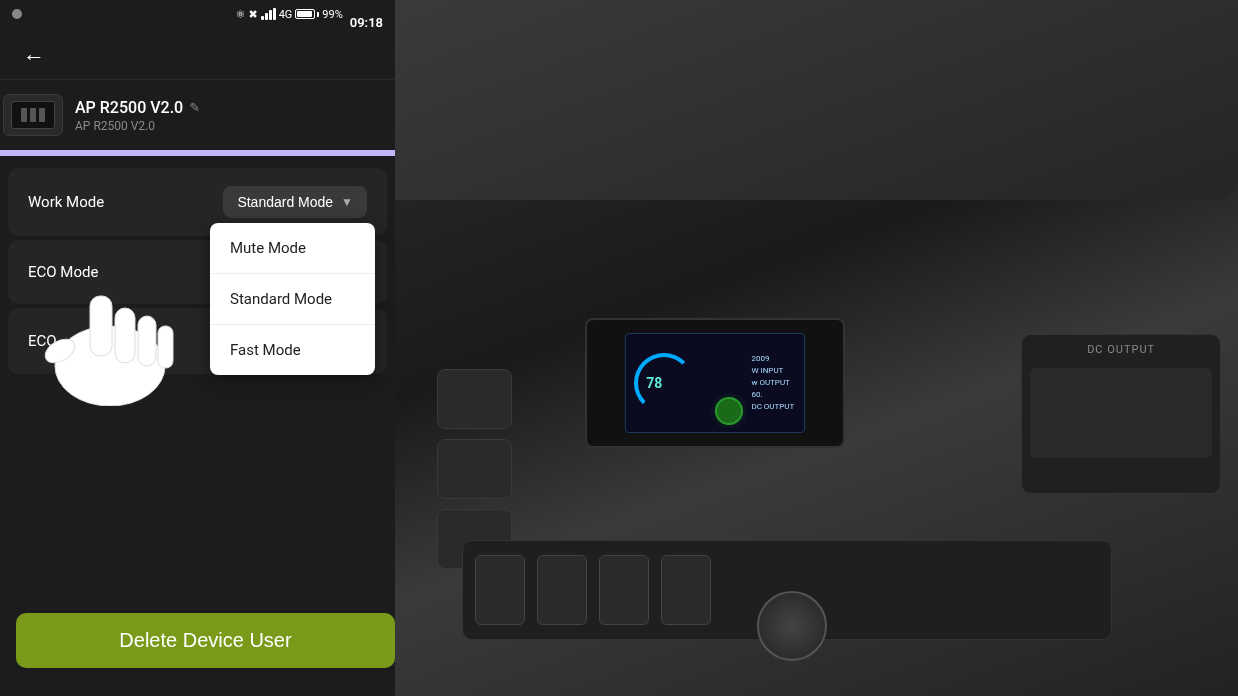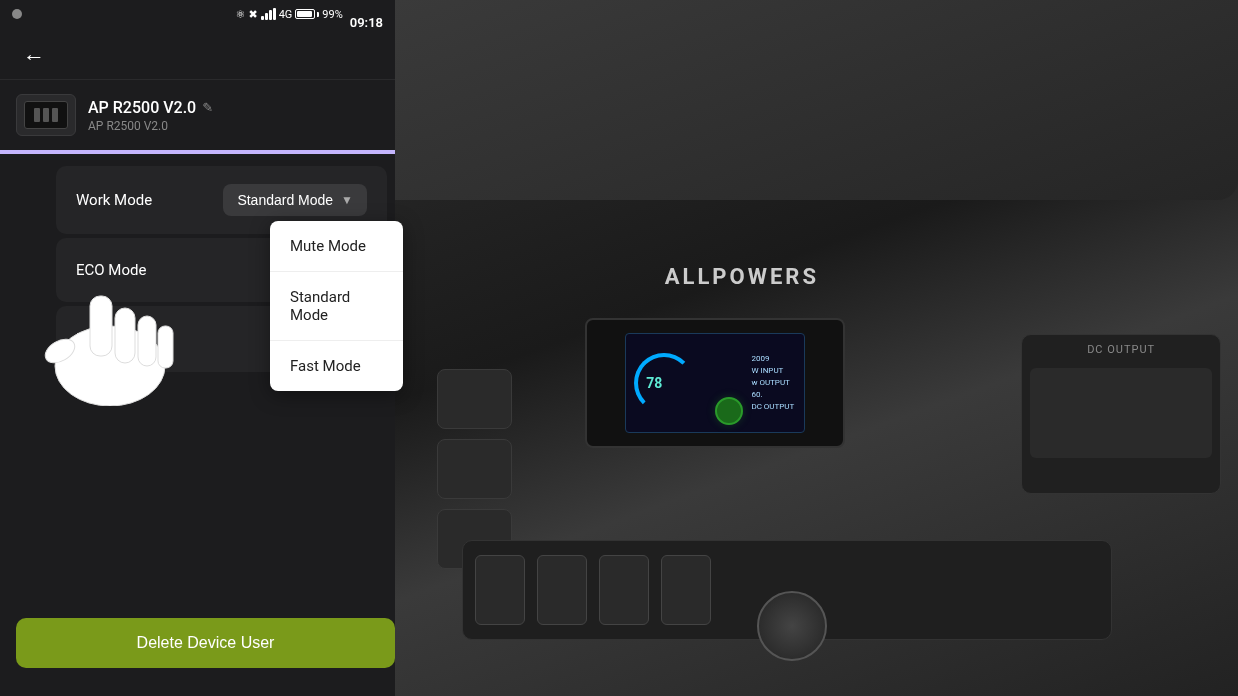--- a/index.html
+++ b/index.html
@@ -166,23 +166,23 @@
       text-align: center;
       color: #fff;
       font-size: 18px;
       font-weight: 500;
     }
 
     
     .device-info-row {
       display: flex;
       align-items: center;
-      padding: 14px 16px;
+      padding: 14px 3px;
       background: #1c1c1e;
-      border-bottom: 4px solid #c4b5fd;
+      border-bottom: 6px solid #c4b5fd;
     }
 
     .device-icon {
       width: 60px;
       height: 42px;
       background: #2a2a2c;
       border-radius: 6px;
       display: flex;
       align-items: center;
       justify-content: center;
@@ -236,21 +236,20 @@
       color: #888;
       font-size: 12px;
       margin-top: 2px;
     }
 
     
     .settings-list {
       flex: 1;
       padding: 8px 0;
       position: relative;
-      margin-left: 48px;
     }
 
     .setting-row {
       display: flex;
       align-items: center;
       justify-content: space-between;
       padding: 18px 20px;
       background: #252527;
       margin: 4px 8px;
       border-radius: 10px;
@@ -298,22 +297,22 @@
       height: 22px;
       background: #fff;
       border-radius: 50%;
       box-shadow: 0 1px 3px rgba(0,0,0,0.3);
     }
 
     
     .dropdown-menu {
       position: absolute;
       top: 55px;
-      left: 214px;
-      width: 133px;
+      left: 202px;
+      width: 165px;
       background: #fff;
       border-radius: 8px;
       box-shadow: 0 4px 20px rgba(0,0,0,0.4);
       z-index: 100;
       overflow: hidden;
     }
 
     .dropdown-item {
       padding: 16px 20px;
       font-size: 15px;
@@ -327,21 +326,21 @@
     }
 
     
     .delete-btn {
       margin: 12px 8px;
       padding: 16px;
       background: #7a9a1a;
       border: none;
       border-radius: 10px;
       color: #fff;
-      font-size: 16px;
+      font-size: 20px;
       font-weight: 500;
       cursor: pointer;
       text-align: center;
     }
 
     
     .hand-cursor {
       position: absolute;
       bottom: 290px;
       left: 30px;
@@ -399,21 +398,20 @@
     }
   </style>
 </head>
 <body>
 
 <div class="bg-photo">
   <div class="device-body-sim">
 
     <div style="position:absolute;top:0;left:0;right:0;height:200px;background:linear-gradient(160deg,#3a3a3a,#252525);border-radius:0 0 20px 0;"></div>
 
-    <div class="allpowers-label">ALLPOWERS</div>
 
     <div class="device-display">
       <div class="device-screen">
         <div class="screen-arc"></div>
         <div class="screen-percent">78</div>
         <div class="screen-stats">
           <div>2009</div>
           <div>W INPUT</div>
           <div>w OUTPUT</div>
           <div>60.</div>

